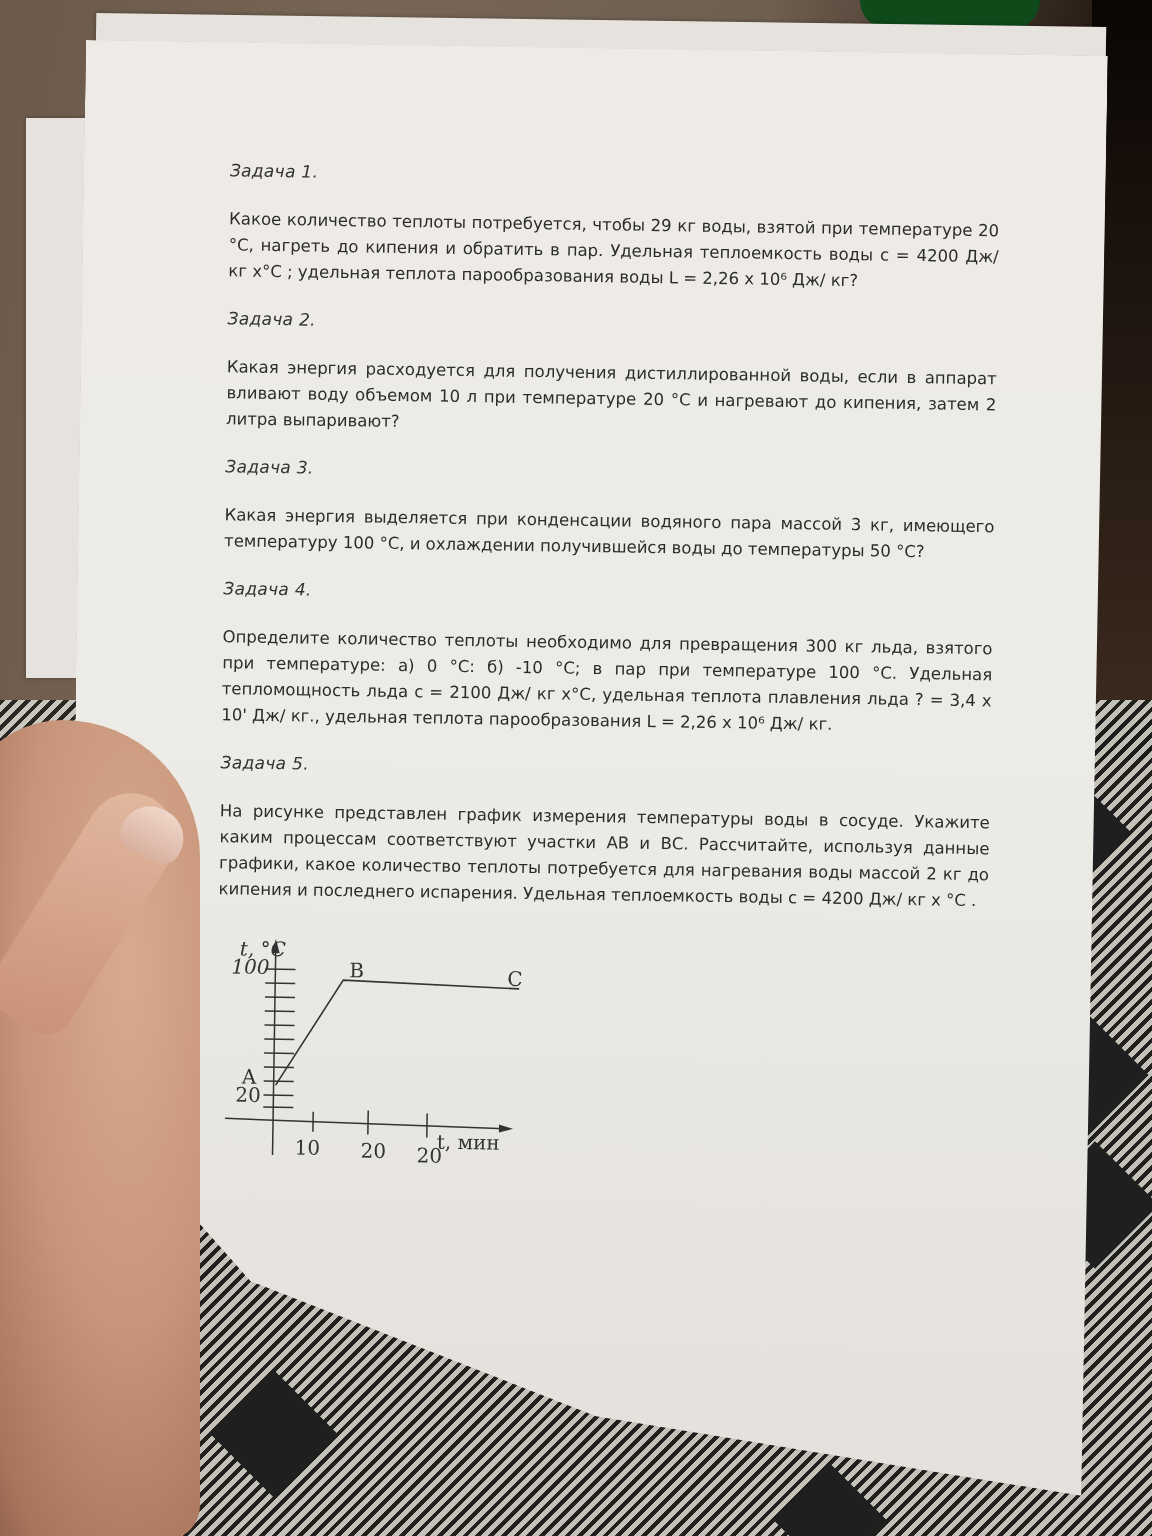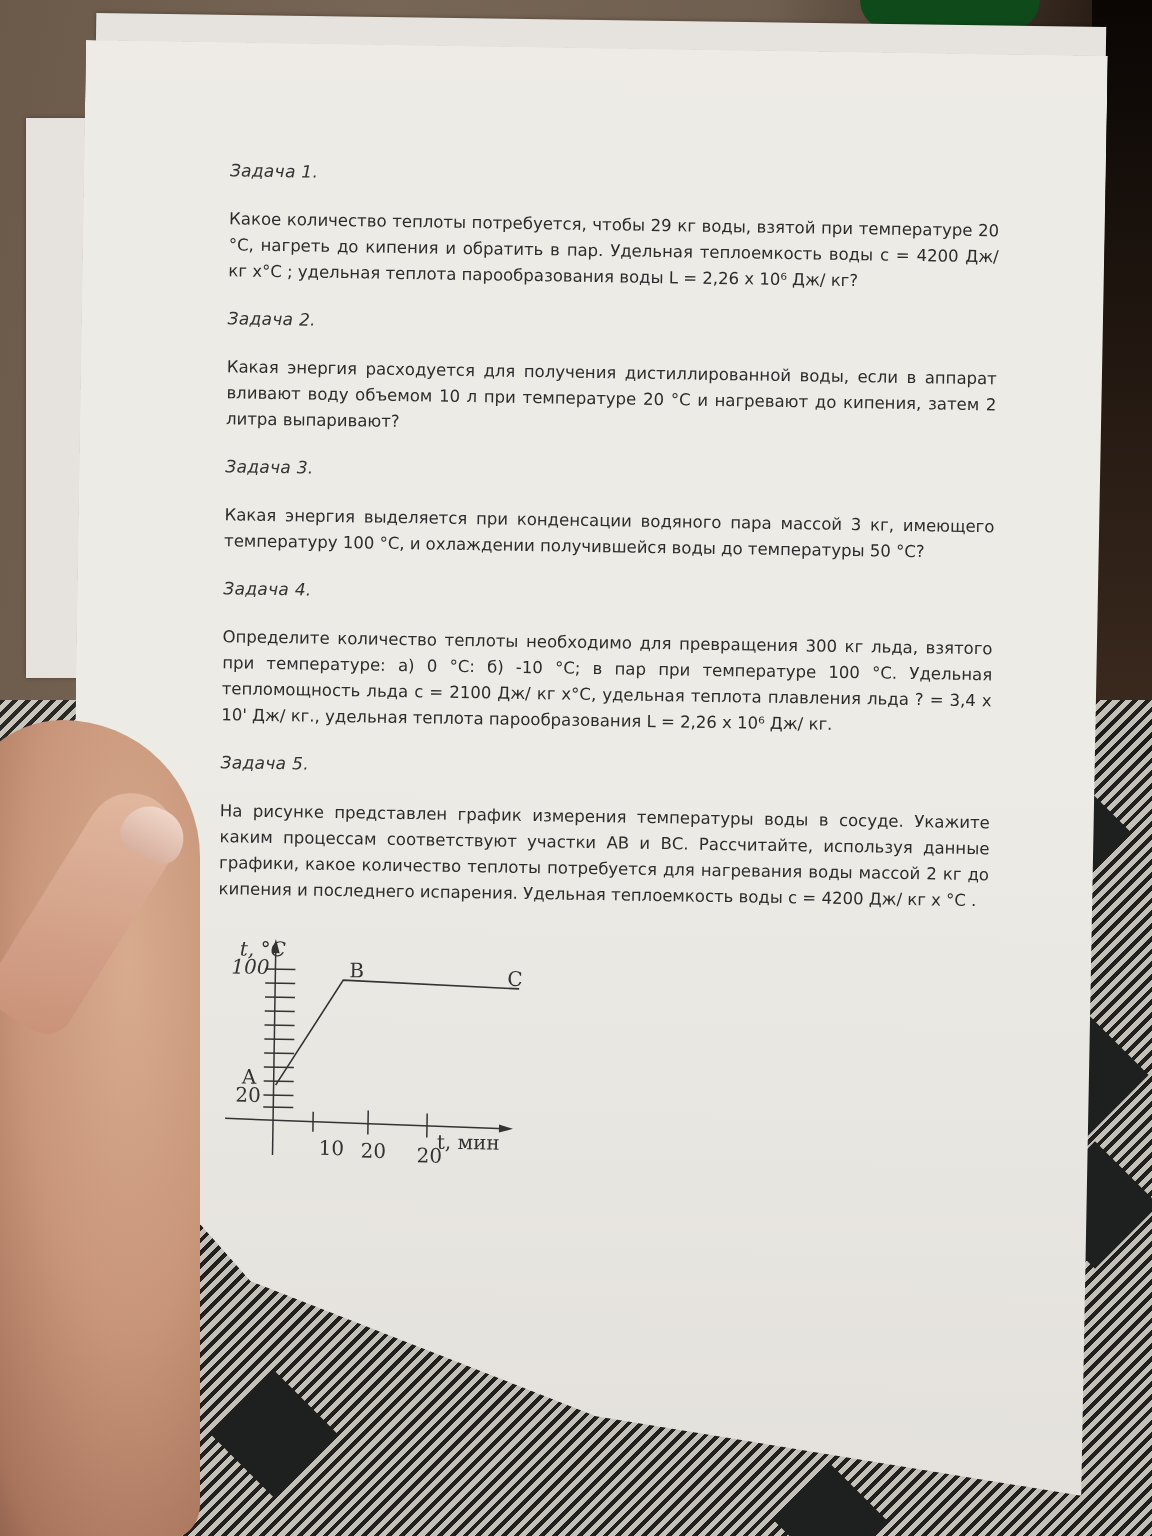--- a/index.html
+++ b/index.html
@@ -156,21 +156,21 @@
         </g>
 
         <polyline points="60,158 126,52 302,58" fill="none" stroke="#333" stroke-width="1.6"></polyline>
       </svg>
       <span class="chart-label" style="left:22px; top:10px; font-style:italic;">t, °C</span>
       <span class="chart-label" style="left:14px; top:28px;font-style:italic;">100</span>
       <span class="chart-label" style="left:26px; top:138px;">A</span>
       <span class="chart-label" style="left:20px; top:156px;">20</span>
       <span class="chart-label" style="left:132px; top:30px;">B</span>
       <span class="chart-label" style="left:290px; top:36px;">C</span>
-      <span class="chart-label" style="left:104px; top:208px;">10</span>
+      <span class="chart-label" style="left:80px; top:208px;">10</span>
       <span class="chart-label" style="left:146px; top:210px;">20</span>
       <span class="chart-label" style="left:202px; top:214px;">20</span>
       <span class="chart-label" style="left:222px; top:200px;">t, мин</span>
     </div>
 
   </div>
 </div>
 
 <div class="hand"></div>
 <div class="thumb"></div>

